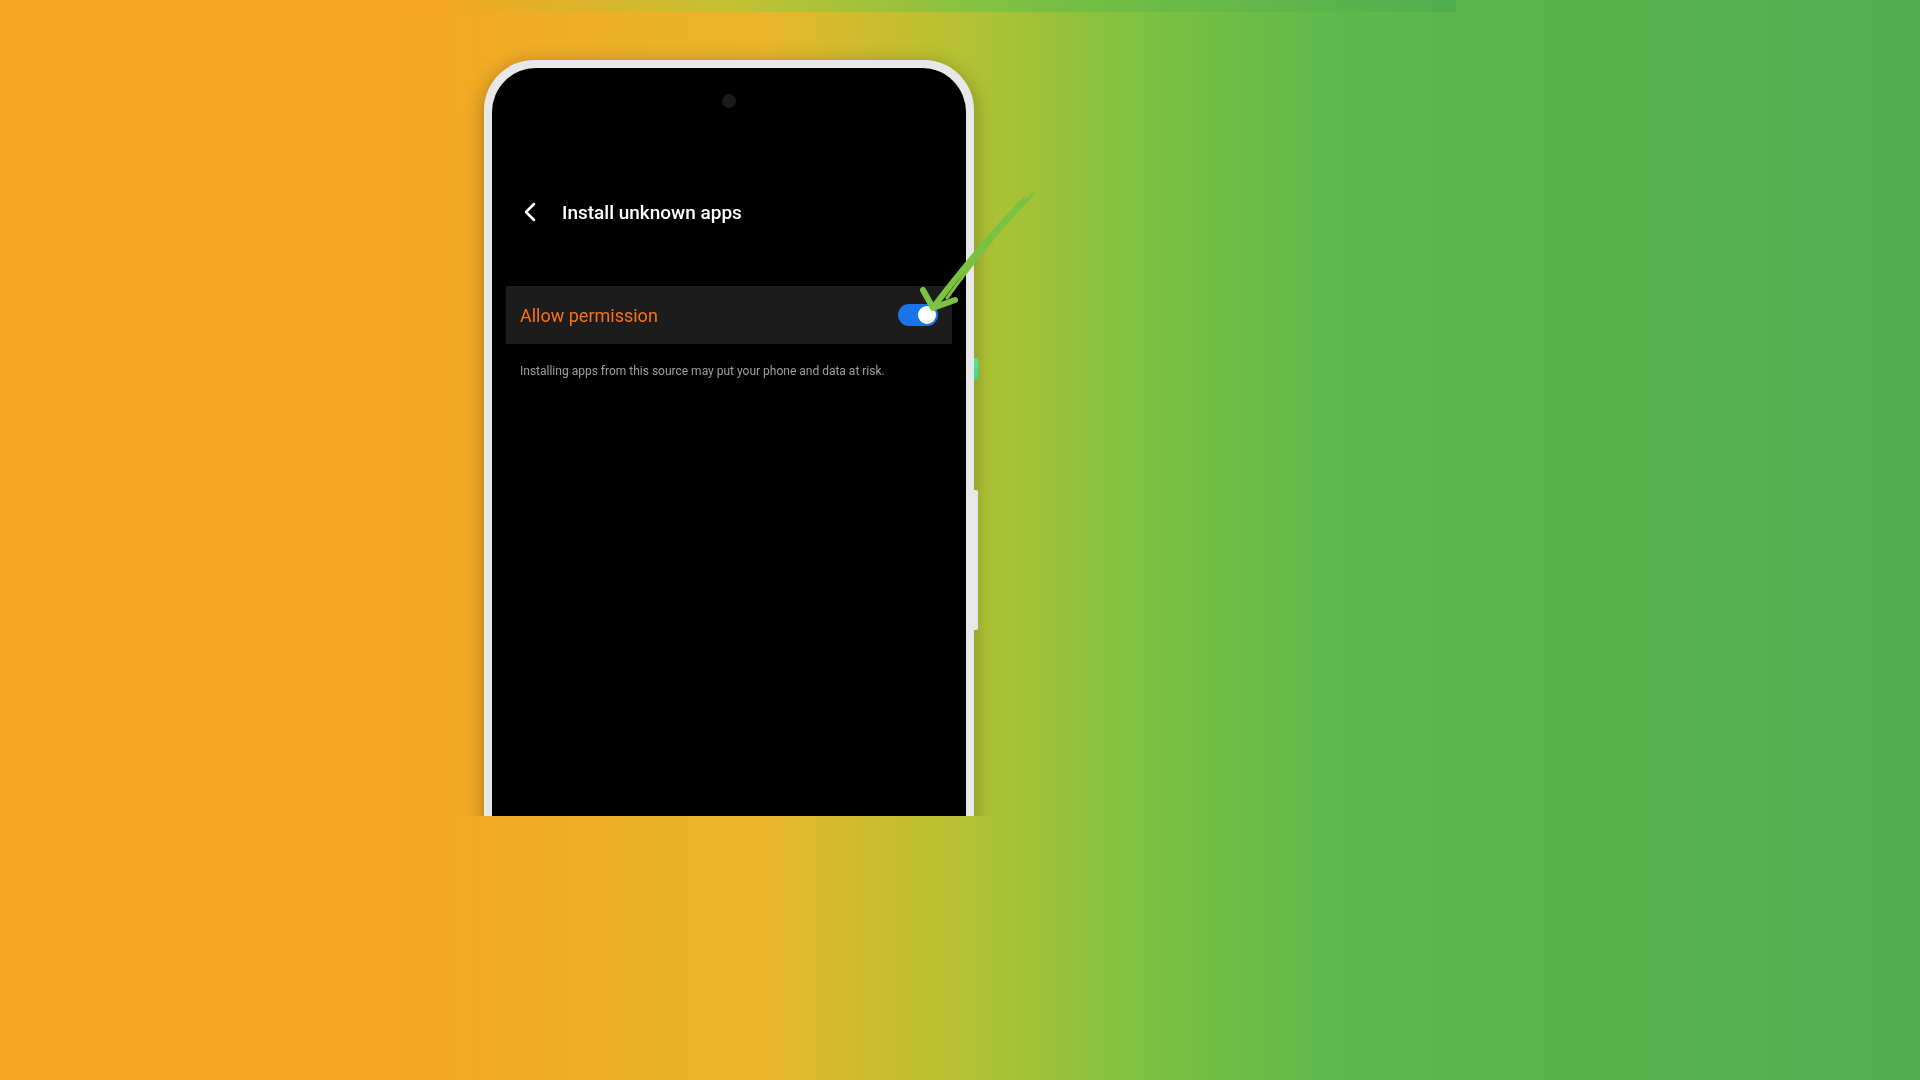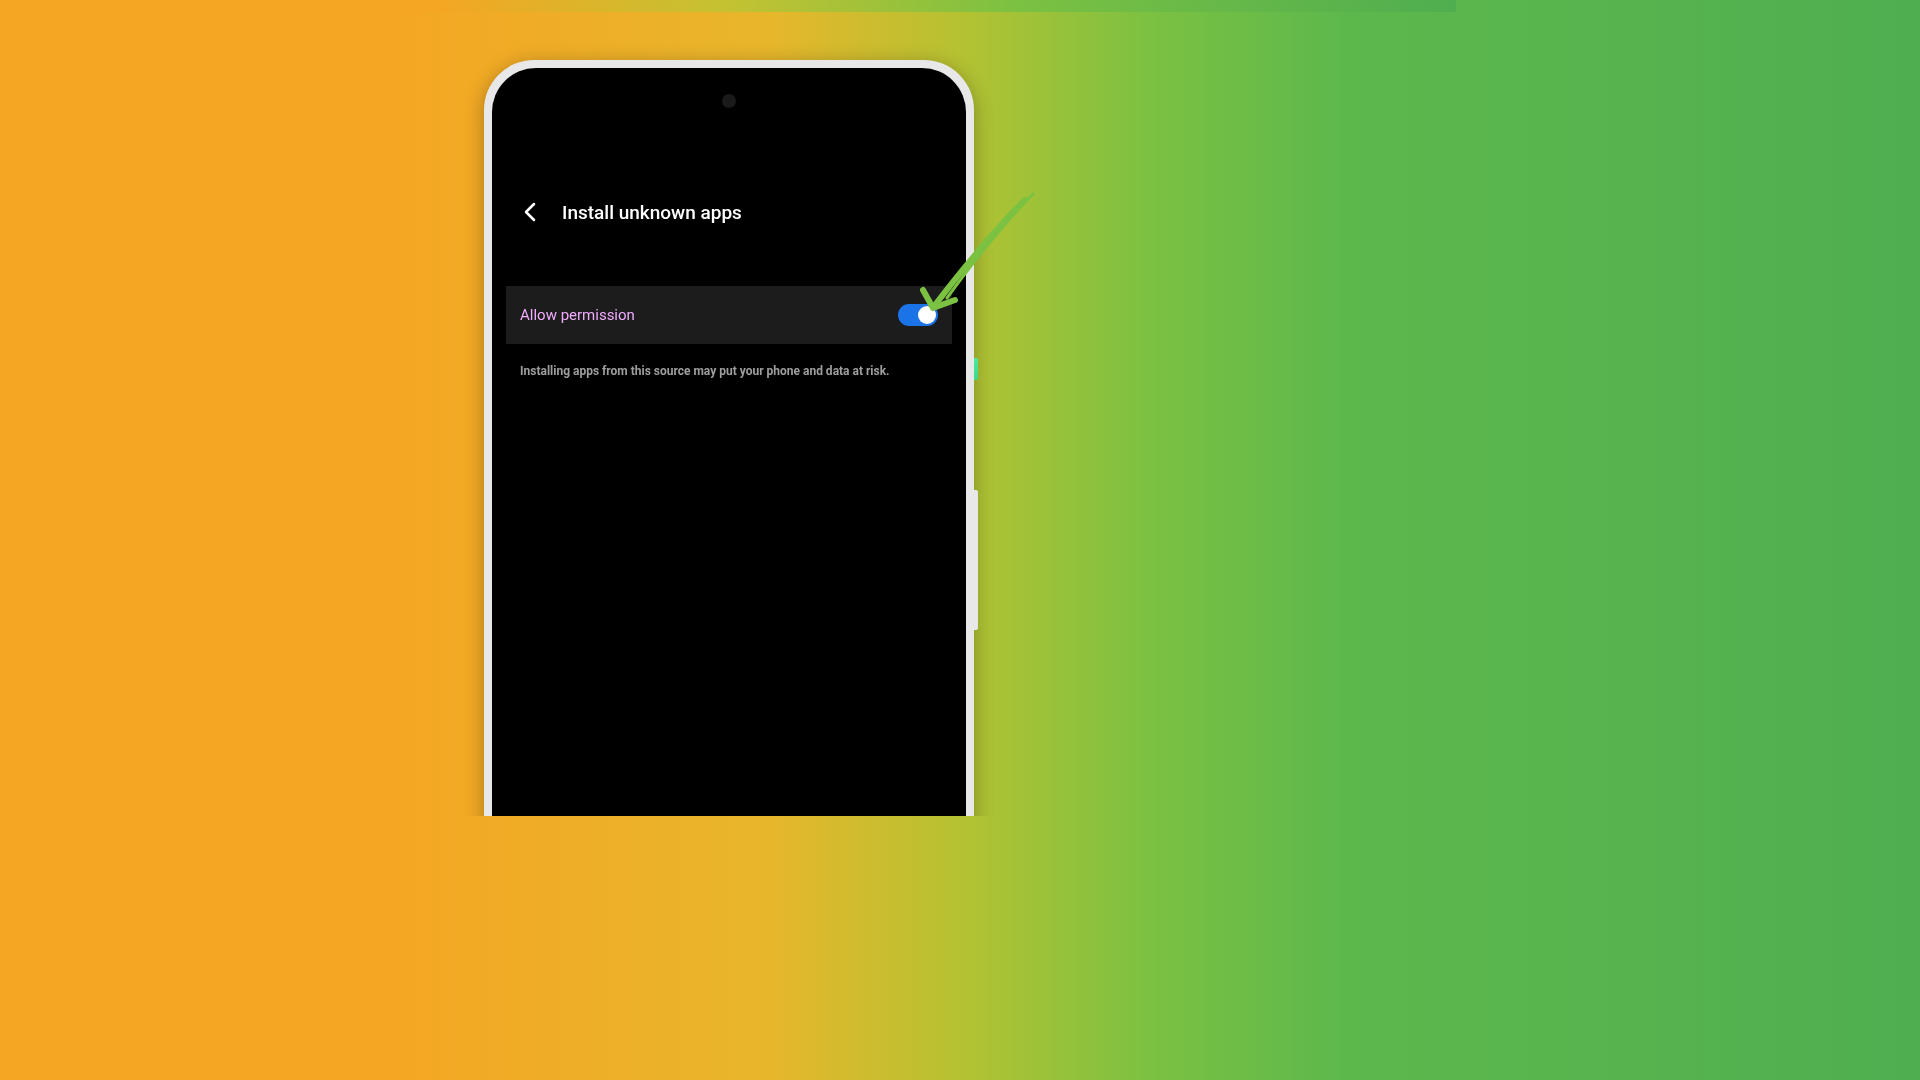--- a/index.html
+++ b/index.html
@@ -84,22 +84,22 @@
     }
     .setting-row {
       background: #1c1c1c;
       padding: 18px 14px;
       margin-top: 44px;
       display: flex;
       align-items: center;
       justify-content: space-between;
     }
     .setting-label {
-      color: #f0abfc;
-      font-size: 15px;
+      color: #f97316;
+      font-size: 18px;
       font-weight: 400;
     }
     .toggle {
       width: 40px;
       height: 22px;
       background: #1b73e8;
       border-radius: 20px;
       position: relative;
       cursor: pointer;
     }
@@ -110,21 +110,20 @@
       width: 18px;
       height: 18px;
       background: #fff;
       border-radius: 50%;
     }
     .warning-text {
       color: #9e9e9e;
       font-size: 12px;
       padding: 18px 14px;
       line-height: 1.5;
-      font-weight: bold;
     }
     .side-button-power {
       position: absolute;
       right: -4px;
       top: 298px;
       width: 4px;
       height: 22px;
       background: linear-gradient(180deg, #4de8a0, #3dd88a);
       border-radius: 0 2px 2px 0;
     }

